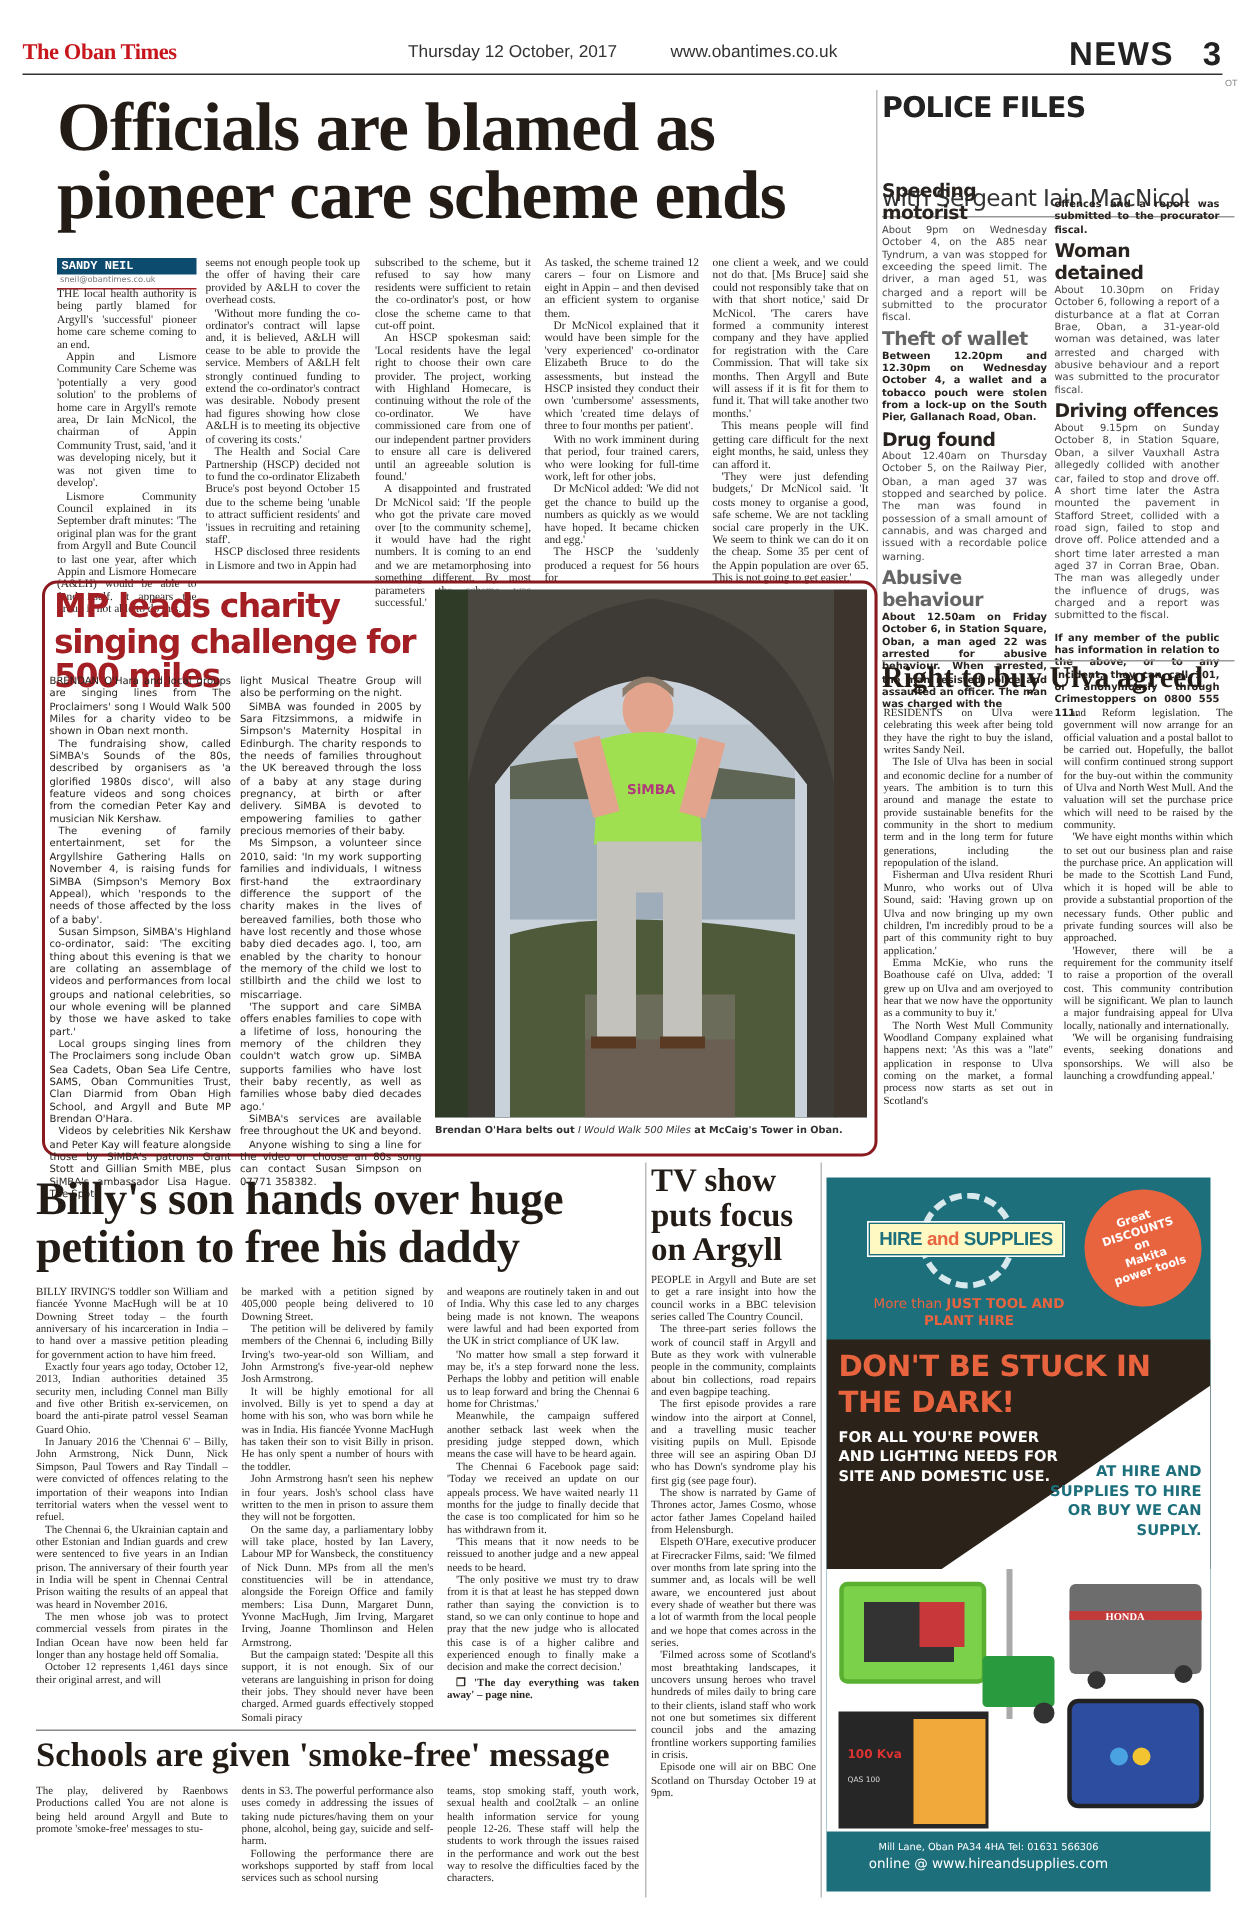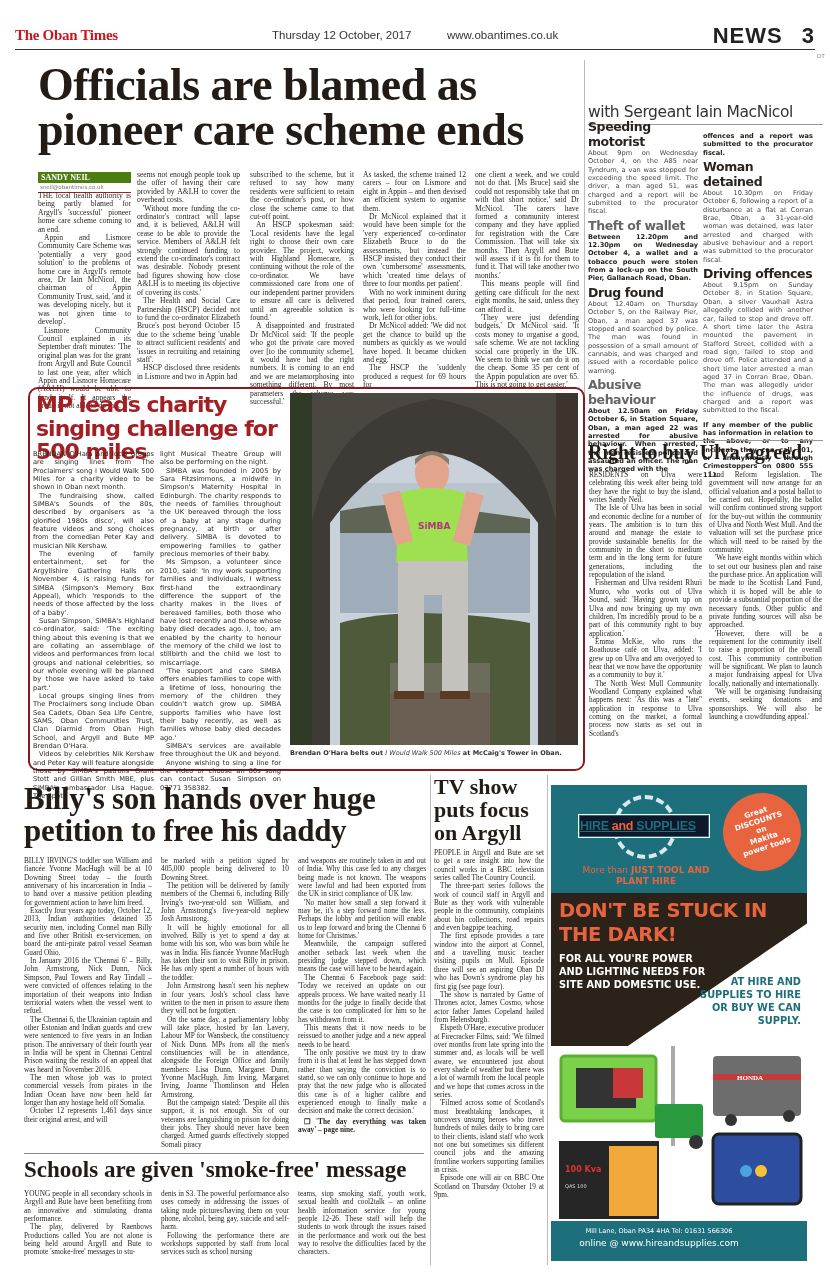--- a/index.html
+++ b/index.html
@@ -18,21 +18,21 @@
 
   
   .col { position: absolute; font-size: 7.6px; line-height: 8.4px; text-align: justify; color: #2b2520; }
   .col p { text-indent: 6px; }
   .col p:first-child { text-indent: 0; }
   .col.sans { font-family: "DejaVu Sans", sans-serif; font-size: 6.7px; line-height: 8.35px; }
 
   
   .lead-head { left: 38px; top: 62px; width: 545px; font-family: "Liberation Serif", serif; font-weight: bold; font-size: 46px; line-height: 45px; color: #231c16; letter-spacing: -0.5px; }
   .byline { left: 38px; top: 172px; width: 93px; }
-  .byline-name { background: #4d7c0f; color: #fff; font-family: Liberation Serif, serif; font-weight: bold; font-size: 8px; padding: 1px 3px; display: block; }
+  .byline-name { background: #0c4a6e; color: #fff; font-family: Liberation Mono, monospace; font-weight: bold; font-size: 8px; padding: 1px 3px; display: block; }
   .byline-email { font-family: "DejaVu Sans", sans-serif; font-size: 5.5px; color: #777; border-bottom: 1px solid #a31f24; padding: 1px 2px 2px; display: block; }
 
   
   .police { left: 588px; top: 62px; width: 235px; }
   .police-title { font-family: "DejaVu Sans", sans-serif; font-weight: bold; font-size: 19px; line-height: 20px; color: #222; letter-spacing: -0.5px; }
   .police-sub { font-family: "DejaVu Sans", sans-serif; font-size: 15.5px; line-height: 20px; color: #333; letter-spacing: -0.4px; border-bottom: 1px solid #999; padding-bottom: 2px; margin-top: 40px; }
   .pcol { position: absolute; width: 110px; font-family: "DejaVu Sans", sans-serif; font-size: 6.6px; line-height: 8.35px; color: #444; text-align: justify; }
   .pcol h3 { font-family: "DejaVu Sans", sans-serif; font-weight: bold; font-size: 12.5px; line-height: 15px; color: #2a2420; letter-spacing: -0.4px; margin-top: 1px; }
   .pcol h3.grey { color: #666; }
   .pcol .bold { font-weight: bold; color: #2a2420; }
@@ -54,21 +54,21 @@
   .tv-head { left: 434px; top: 775px; width: 110px; font-family: "Liberation Serif", serif; font-size: 22px; line-height: 23px; color: #231c16; }
   .vline { position: absolute; border-left: 1px solid #bbb; }
 
   .schools-rule { left: 24px; top: 1153px; width: 400px; border-top: 1.5px solid #888; }
   .schools-head { left: 24px; top: 1157px; width: 410px; font-family: "Liberation Serif", serif; font-size: 23px; line-height: 25px; color: #231c16; }
 
   
   #ad { left: 551px; top: 785px; width: 256px; height: 476px; background: #1d6f7c; overflow: hidden; }
   .ad-logo-wrap { left: 22px; top: 8px; width: 140px; height: 70px; }
   .ad-gear { left: 40px; top: 2px; width: 64px; height: 64px; border: 4px dashed #d7e9ec; border-radius: 50%; }
-  .ad-logo { left: 6px; top: 22px; width: 130px; height: 22px; background: #0f172a; border: 1.5px solid #1d6f7c; outline: 1.5px solid #fff; font-family: "Liberation Sans", sans-serif; font-weight: bold; font-size: 12.5px; line-height: 21px; color: #1d6f7c; letter-spacing: -0.3px; text-decoration: underline; }
+  .ad-logo { left: 6px; top: 22px; width: 130px; height: 22px; background: #fef9c3; border: 1.5px solid #1d6f7c; outline: 1.5px solid #fff; text-align: center; font-family: "Liberation Sans", sans-serif; font-weight: bold; font-size: 12.5px; line-height: 21px; color: #1d6f7c; letter-spacing: -0.3px; }
   .ad-logo span { color: #e8643f; }
   .ad-tag { left: 20px; top: 80px; width: 150px; text-align: center; font-family: "DejaVu Sans", sans-serif; font-size: 9px; line-height: 11px; color: #e8643f; font-weight: bold; }
   .ad-badge { left: 172px; top: 8px; width: 78px; height: 78px; border-radius: 50%; background: #e8643f; transform: rotate(-18deg); text-align: center; color: #fff; font-family: "DejaVu Sans", sans-serif; font-weight: bold; font-size: 7.5px; line-height: 9px; padding-top: 14px; }
   .ad-dark { left: 0; top: 108px; width: 256px; height: 153px; background: #2b2219; }
   .ad-tri { left: 0; top: 108px; width: 256px; height: 153px; background: #fff; clip-path: polygon(100% 20%, 100% 100%, 40% 100%, 30% 100%); }
   .ad-big { left: 8px; top: 114px; width: 245px; font-family: "DejaVu Sans", sans-serif; font-weight: bold; font-size: 19.5px; line-height: 24px; color: #e8643f; letter-spacing: -0.3px; }
   .ad-white { left: 8px; top: 167px; width: 150px; font-family: "DejaVu Sans", sans-serif; font-weight: bold; font-size: 9.8px; line-height: 13.2px; color: #fff; }
   .ad-teal { left: 140px; top: 190px; width: 110px; text-align: right; font-family: "DejaVu Sans", sans-serif; font-weight: bold; font-size: 9.8px; line-height: 13px; color: #1d6f7c; }
   .ad-products { left: 0; top: 261px; width: 256px; height: 175px; background: #fff; }
   .ad-foot { left: 0; top: 437px; width: 216px; text-align: center; color: #fff; font-family: "DejaVu Sans", sans-serif; font-weight: normal; }
@@ -105,31 +105,32 @@
 <div class="col" style="left:250px;top:171px;width:104px;">
   <p>subscribed to the scheme, but it refused to say how many residents were sufficient to retain the co-ordinator's post, or how close the scheme came to that cut-off point.</p>
   <p>An HSCP spokesman said: 'Local residents have the legal right to choose their own care provider. The project, working with Highland Homecare, is continuing without the role of the co-ordinator. We have commissioned care from one of our independent partner providers to ensure all care is delivered until an agreeable solution is found.'</p>
   <p>A disappointed and frustrated Dr McNicol said: 'If the people who got the private care moved over [to the community scheme], it would have had the right numbers. It is coming to an end and we are metamorphosing into something different. By most parameters the scheme was successful.'</p>
 </div>
 <div class="col" style="left:363px;top:171px;width:103px;">
   <p>As tasked, the scheme trained 12 carers – four on Lismore and eight in Appin – and then devised an efficient system to organise them.</p>
   <p>Dr McNicol explained that it would have been simple for the 'very experienced' co-ordinator Elizabeth Bruce to do the assessments, but instead the HSCP insisted they conduct their own 'cumbersome' assessments, which 'created time delays of three to four months per patient'.</p>
   <p>With no work imminent during that period, four trained carers, who were looking for full-time work, left for other jobs.</p>
   <p>Dr McNicol added: 'We did not get the chance to build up the numbers as quickly as we would have hoped. It became chicken and egg.'</p>
-  <p>The HSCP the 'suddenly produced a request for 69 hours for</p>
+  <p>The HSCP the 'suddenly produced a request for 56 hours for</p>
 </div>
 <div class="col" style="left:475px;top:171px;width:104px;">
   <p>one client a week, and we could not do that. [Ms Bruce] said she could not responsibly take that on with that short notice,' said Dr McNicol. 'The carers have formed a community interest company and they have applied for registration with the Care Commission. That will take six months. Then Argyll and Bute will assess if it is fit for them to fund it. That will take another two months.'</p>
   <p>This means people will find getting care difficult for the next eight months, he said, unless they can afford it.</p>
   <p>'They were just defending budgets,' Dr McNicol said. 'It costs money to organise a good, safe scheme. We are not tackling social care properly in the UK. We seem to think we can do it on the cheap. Some 35 per cent of the Appin population are over 65. This is not going to get easier.'</p>
 </div>
 
 <div class="vline" style="left:584px;top:60px;height:380px;"></div>
 
 <div class="abs police">
+  <div class="police-title">POLICE FILES</div>
   <div class="police-sub">with Sergeant Iain MacNicol</div>
 </div>
 <div class="pcol" style="left:588px;top:118px;">
   <h3>Speeding motorist</h3>
   <p>About 9pm on Wednesday October 4, on the A85 near Tyndrum, a van was stopped for exceeding the speed limit. The driver, a man aged 51, was charged and a report will be submitted to the procurator fiscal.</p>
   <h3 class="grey">Theft of wallet</h3>
   <p class="bold">Between 12.20pm and 12.30pm on Wednesday October 4, a wallet and a tobacco pouch were stolen from a lock-up on the South Pier, Gallanach Road, Oban.</p>
   <h3>Drug found</h3>
   <p>About 12.40am on Thursday October 5, on the Railway Pier, Oban, a man aged 37 was stopped and searched by police. The man was found in possession of a small amount of cannabis, and was charged and issued with a recordable police warning.</p>
   <h3 class="grey">Abusive behaviour</h3>
@@ -246,21 +247,20 @@
   <p>The show is narrated by Game of Thrones actor, James Cosmo, whose actor father James Copeland hailed from Helensburgh.</p>
   <p>Elspeth O'Hare, executive producer at Firecracker Films, said: 'We filmed over months from late spring into the summer and, as locals will be well aware, we encountered just about every shade of weather but there was a lot of warmth from the local people and we hope that comes across in the series.</p>
   <p>'Filmed across some of Scotland's most breathtaking landscapes, it uncovers unsung heroes who travel hundreds of miles daily to bring care to their clients, island staff who work not one but sometimes six different council jobs and the amazing frontline workers supporting families in crisis.</p>
   <p>Episode one will air on BBC One Scotland on Thursday October 19 at 9pm.</p>
 </div>
 <div class="vline" style="left:547px;top:775px;height:490px;"></div>
 
 <div class="abs schools-rule"></div>
 <h2 class="abs schools-head">Schools are given 'smoke-free' message</h2>
 <div class="col" style="left:24px;top:1190px;width:128px;font-size:7.3px;line-height:8.35px;">
-  <p>YOUNG people in all secondary schools in Argyll and Bute have been benefiting from an innovative and stimulating drama performance.</p>
   <p>The play, delivered by Raenbows Productions called You are not alone is being held around Argyll and Bute to promote 'smoke-free' messages to stu-</p>
 </div>
 <div class="col" style="left:161px;top:1190px;width:128px;font-size:7.3px;line-height:8.35px;">
   <p>dents in S3. The powerful performance also uses comedy in addressing the issues of taking nude pictures/having them on your phone, alcohol, being gay, suicide and self-harm.</p>
   <p>Following the performance there are workshops supported by staff from local services such as school nursing</p>
 </div>
 <div class="col" style="left:298px;top:1190px;width:128px;font-size:7.3px;line-height:8.35px;">
   <p>teams, stop smoking staff, youth work, sexual health and cool2talk – an online health information service for young people 12-26. These staff will help the students to work through the issues raised in the performance and work out the best way to resolve the difficulties faced by the characters.</p>
 </div>
 

